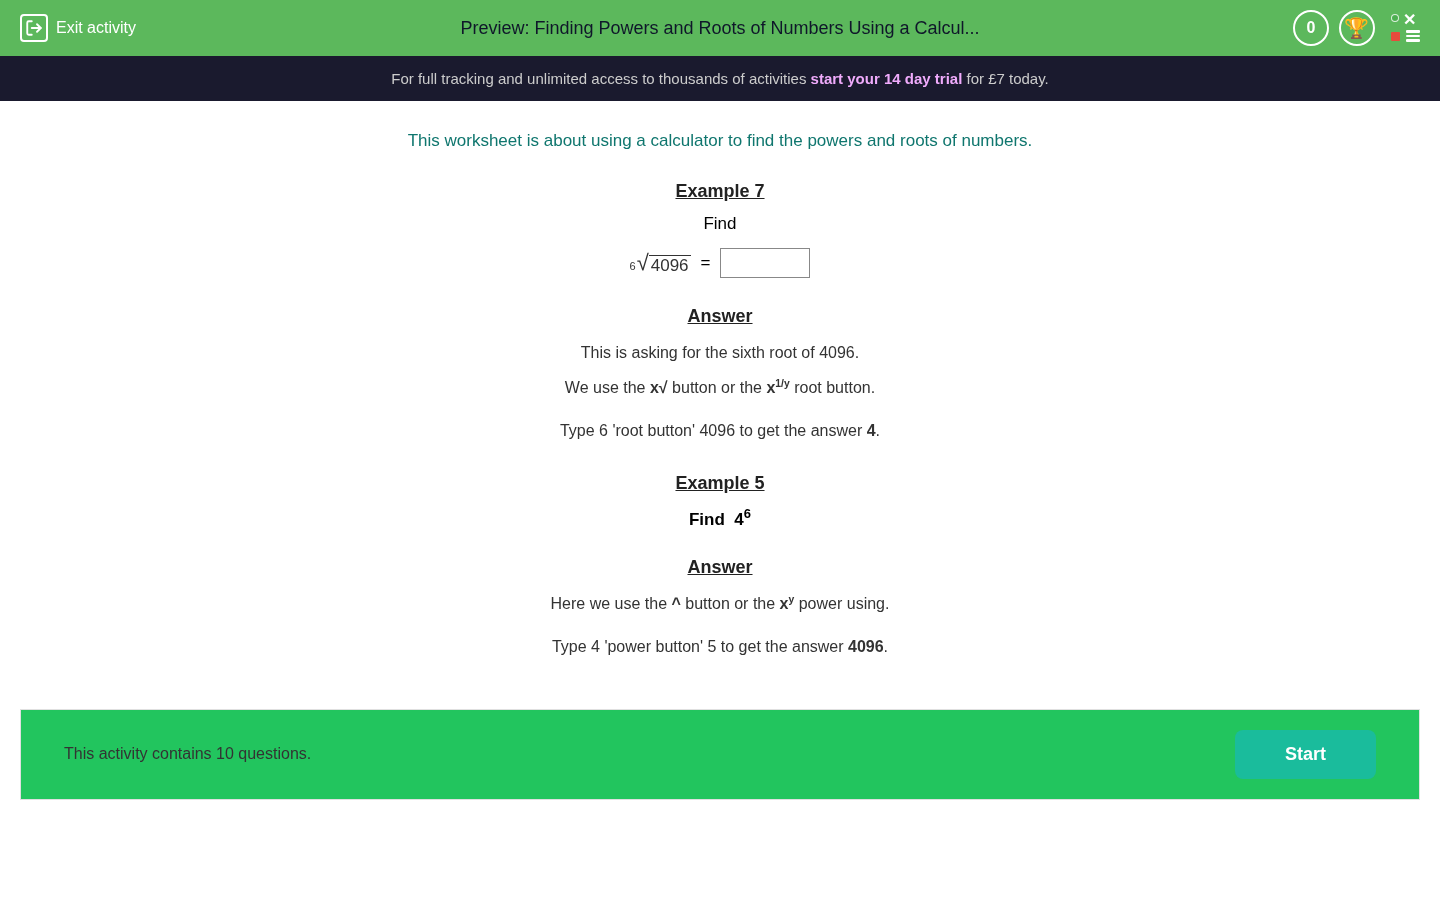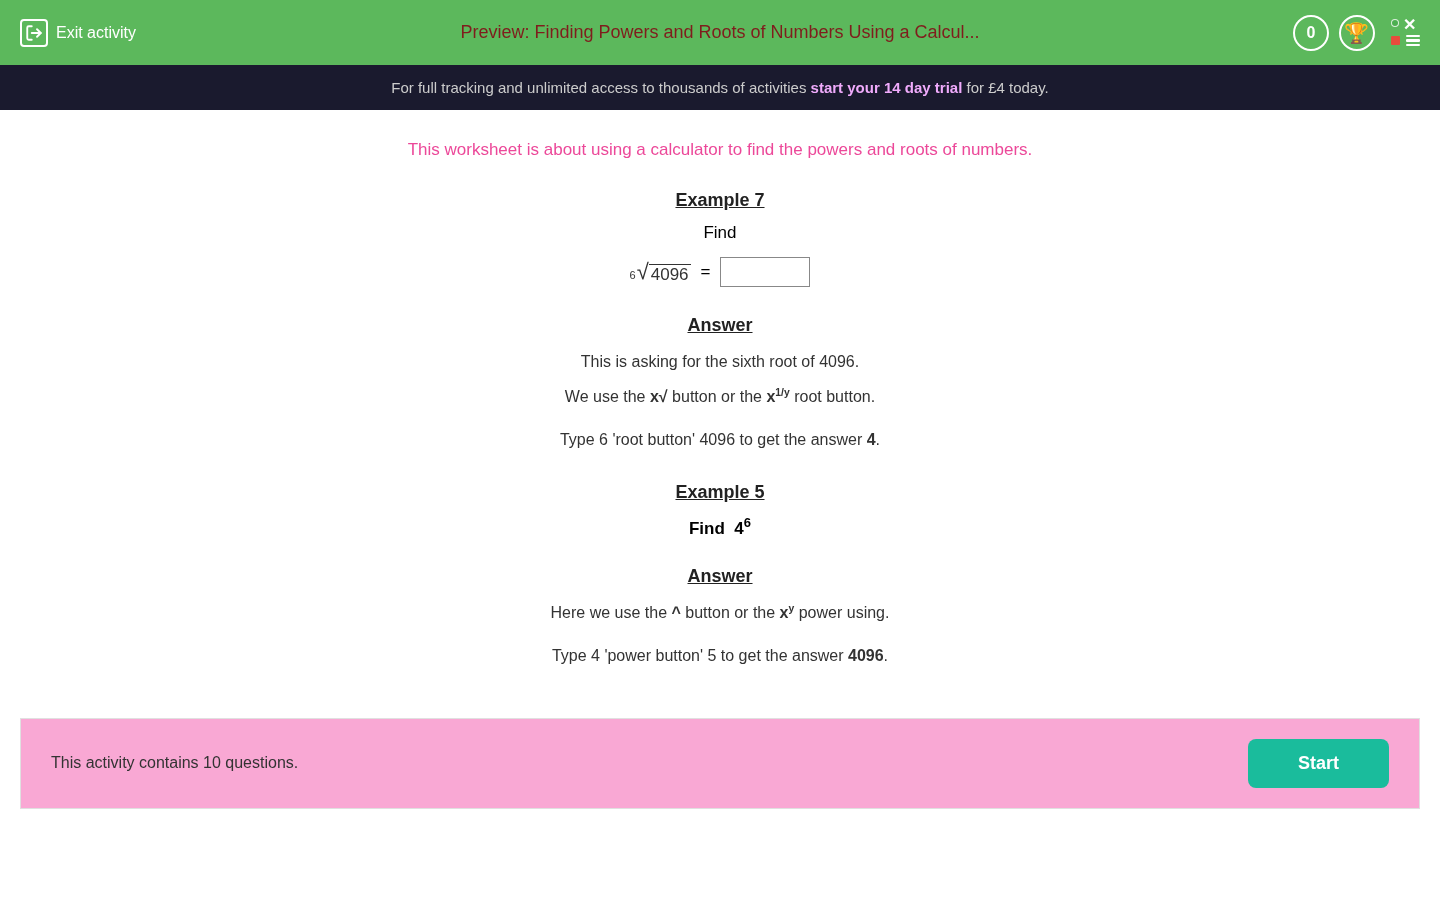--- a/index.html
+++ b/index.html
@@ -1,21 +1,21 @@
 <!DOCTYPE html>
 <html><head>
   <meta charset="utf-8">
   <style>
     * { box-sizing: border-box; margin: 0; padding: 0; }
     body { font-family: Arial, sans-serif; background: #fff; width: 1440px; min-height: 900px; overflow-x: hidden; }
 
     
     .header {
       background: #5cb85c;
-      height: 65px;
+      height: 56px;
       display: flex;
       align-items: center;
       padding: 0 20px;
       position: relative;
     }
     .exit-activity {
       display: flex;
       align-items: center;
       gap: 8px;
       color: #fff;
@@ -31,21 +31,21 @@
       display: flex;
       align-items: center;
       justify-content: center;
       font-size: 16px;
       color: #fff;
     }
     .header-title {
       position: absolute;
       left: 50%;
       transform: translateX(-50%);
-      color: #7f1d1d;
+      color: #0f172a;
       font-size: 18px;
       font-weight: normal;
       white-space: nowrap;
     }
     .header-right {
       margin-left: auto;
       display: flex;
       align-items: center;
       gap: 10px;
     }
@@ -88,21 +88,21 @@
 
     
     .main {
       padding: 30px 20px 20px;
       max-width: 900px;
       margin: 0 auto;
     }
     .intro-text {
       text-align: center;
       font-size: 17px;
-      color: #ec4899;
+      color: #0f766e;
       margin-bottom: 30px;
     }
     .example-title {
       text-align: center;
       font-size: 18px;
       font-weight: bold;
       text-decoration: underline;
       margin-bottom: 12px;
       color: #222;
     }
@@ -169,24 +169,24 @@
       text-align: center;
       font-size: 17px;
       margin-bottom: 28px;
       font-weight: bold;
     }
     .sup-right {
       font-size: 13px;
       vertical-align: super;
     }
     .bottom-bar {
-      background: #f9a8d4;
+      background: #22c55e;
       border: 1px solid #e0e0e0;
       margin: 0 20px;
-      padding: 20px 30px;
+      padding: 20px 43px;
       display: flex;
       align-items: center;
       justify-content: space-between;
       position: relative;
     }
     .bottom-text {
       font-size: 16px;
       color: #333;
     }
     .start-btn {
@@ -235,21 +235,21 @@
           <div style="width:14px;height:2.5px;background:white;border-radius:1px;"></div>
           <div style="width:14px;height:2.5px;background:white;border-radius:1px;"></div>
           <div style="width:14px;height:2.5px;background:white;border-radius:1px;"></div>
         </div>
       </div>
     </div>
   </div>
 </div>
 
 <div class="banner">
-  <span>For full tracking and unlimited access to thousands of activities </span><strong>start your 14 day trial</strong><span> for £4 today.</span>
+  <span>For full tracking and unlimited access to thousands of activities </span><strong>start your 14 day trial</strong><span> for £7 today.</span>
 </div>
 
 <div class="main">
 
   <p class="intro-text">This worksheet is about using a calculator to find the powers and roots of numbers.</p>
 
   <div>
     <div class="example-title">Example 7</div>
     <div class="find-row">Find</div>
     <div class="math-row">

